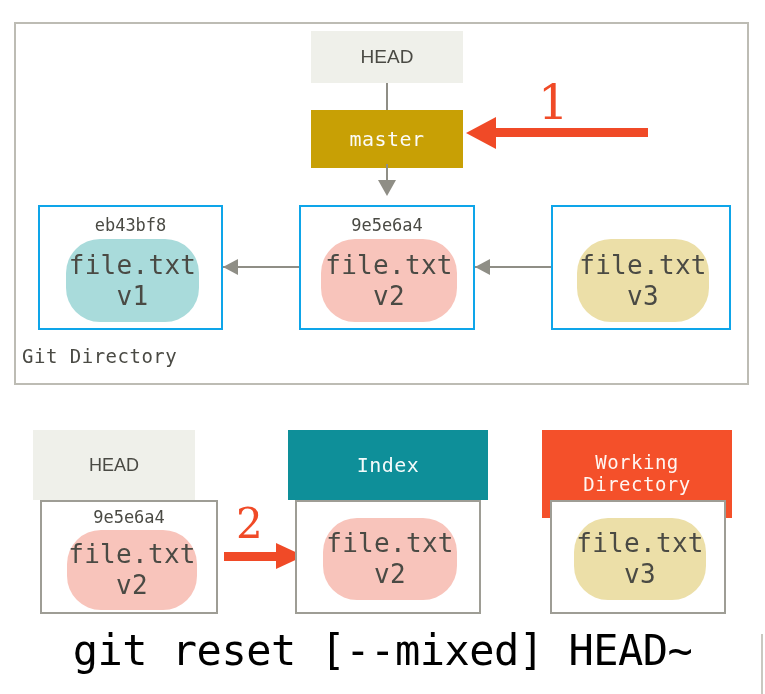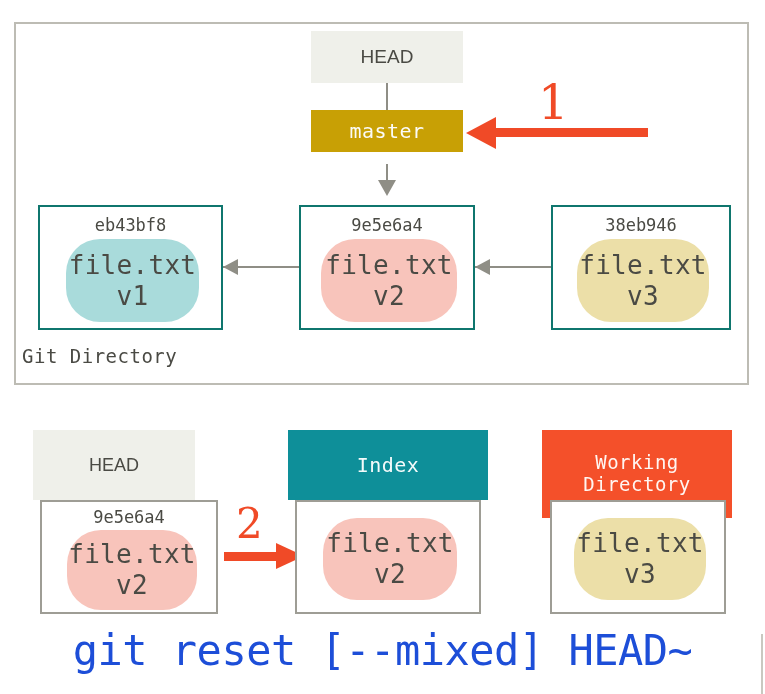--- a/index.html
+++ b/index.html
@@ -53,33 +53,33 @@
     left: 311px; top: 31px;
     width: 152px; height: 52px;
     background: #eff0ea;
     color: #4a4a44;
     font-family: "Liberation Sans", sans-serif;
     font-size: 19px;
   }
 
   .master-box {
     left: 311px; top: 110px;
-    width: 152px; height: 42px;
+    width: 152px; height: 58px;
     background: #c8a005;
     color: #fbfbf7;
     font-size: 20px;
     letter-spacing: 0.5px;
     text-align: center;
   }
 
   
   .commit-card {
     position: absolute;
     box-sizing: border-box;
-    border: 2px solid #0f766e;
+    border: 2px solid #0ea5e9;
     background: #ffffff;
   }
   .commit-hash {
     position: absolute;
     left: 0; right: 0; top: 8px;
     text-align: center;
     font-size: 17px;
     color: #4a4a44;
   }
   .blob {
@@ -223,21 +223,21 @@
     border-left: 28px solid #f04a27;
   }
   .step-2 { left: 236px; top: 503px; font-size: 42px; }
 
   
   .command {
     position: absolute;
     left: 0; top: 626px;
     width: 765px;
     text-align: center;
-    color: #1d4ed8;
+    color: #000000;
     font-size: 42px;
     letter-spacing: -0.5px;
     white-space: nowrap;
   }
 
   
   .edge-artifact {
     position: absolute;
     box-sizing: border-box;
     border-left: 2px solid #c9c8c0;
@@ -279,21 +279,20 @@
 
   <div class="commit-card c2">
     <div class="commit-hash">9e5e6a4</div>
     <div class="blob">
       <span>file.txt</span>
       <span>v2</span>
     </div>
   </div>
 
   <div class="commit-card c3">
-    <div class="commit-hash">38eb946</div>
     <div class="blob">
       <span>file.txt</span>
       <span>v3</span>
     </div>
   </div>
 
   <div class="gline h-c2-c1"></div>
   <div class="h-c2-c1-head"></div>
   <div class="gline h-c3-c2"></div>
   <div class="h-c3-c2-head"></div>

